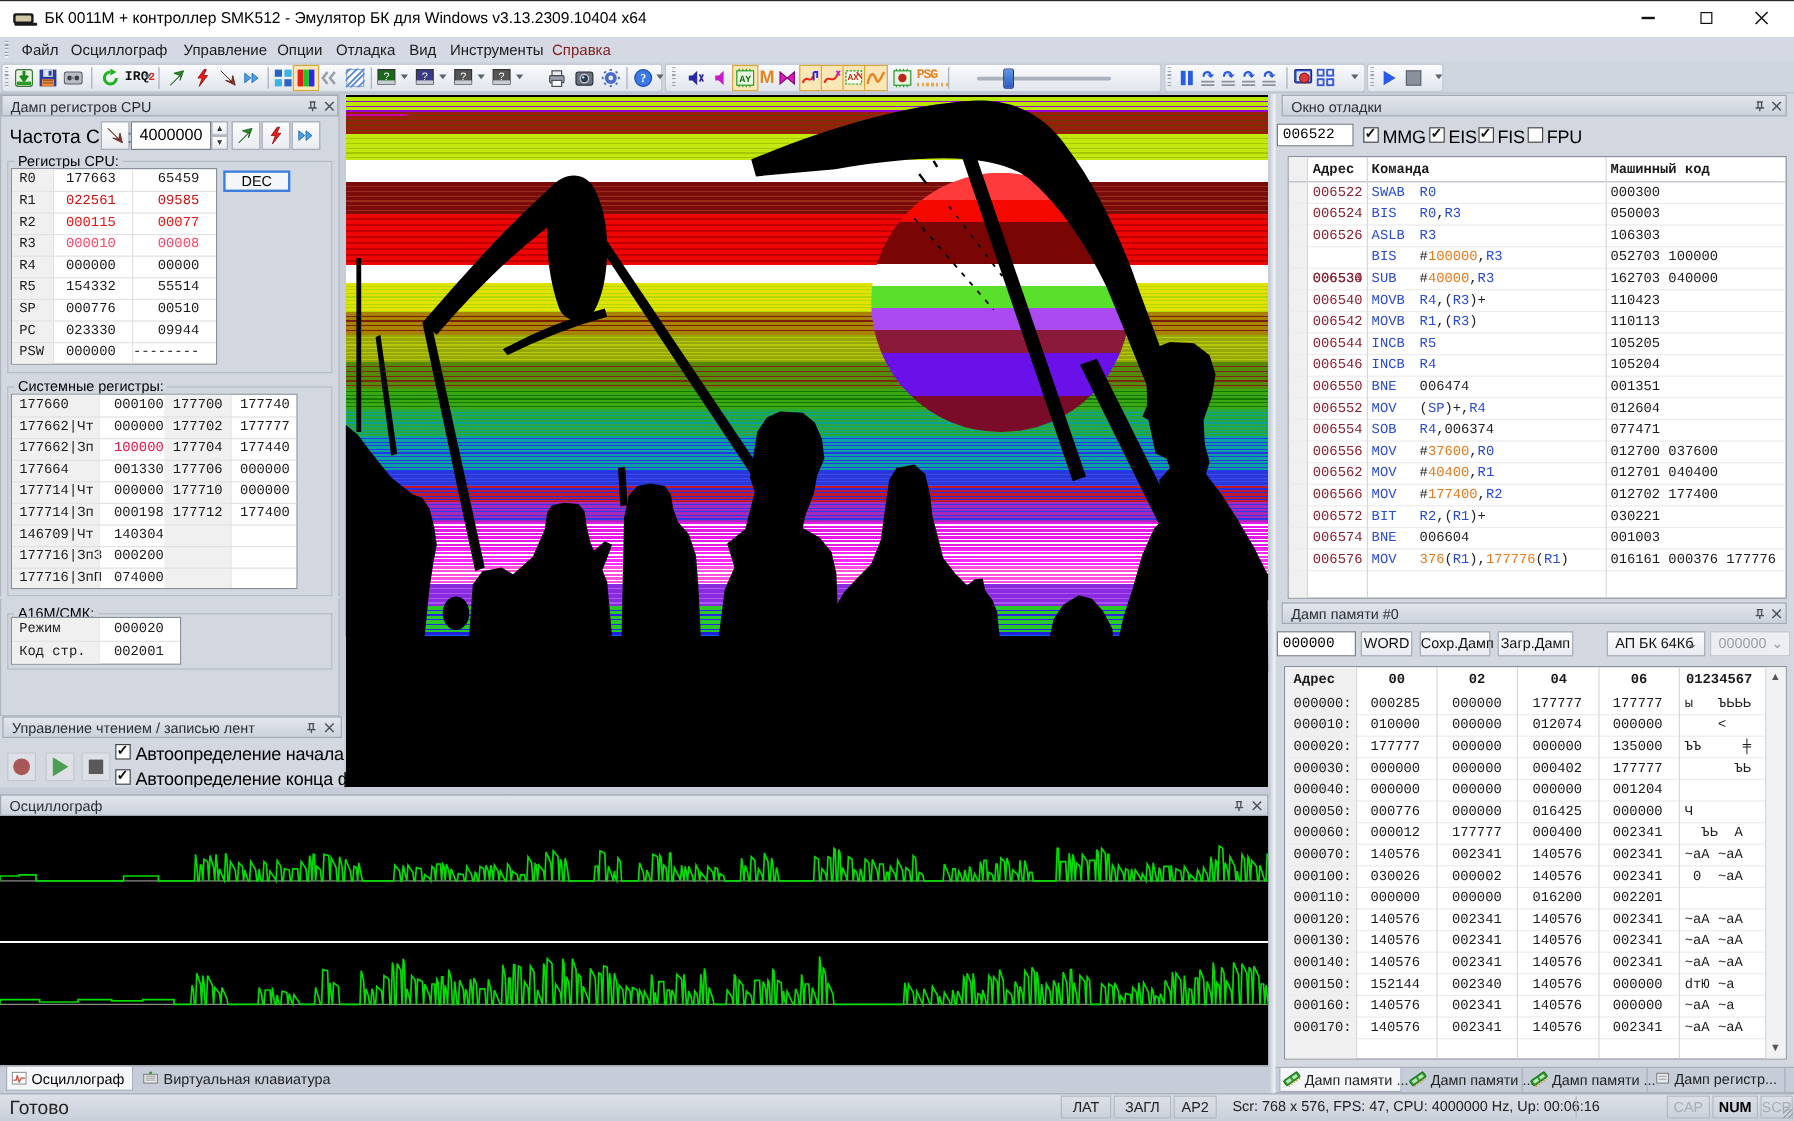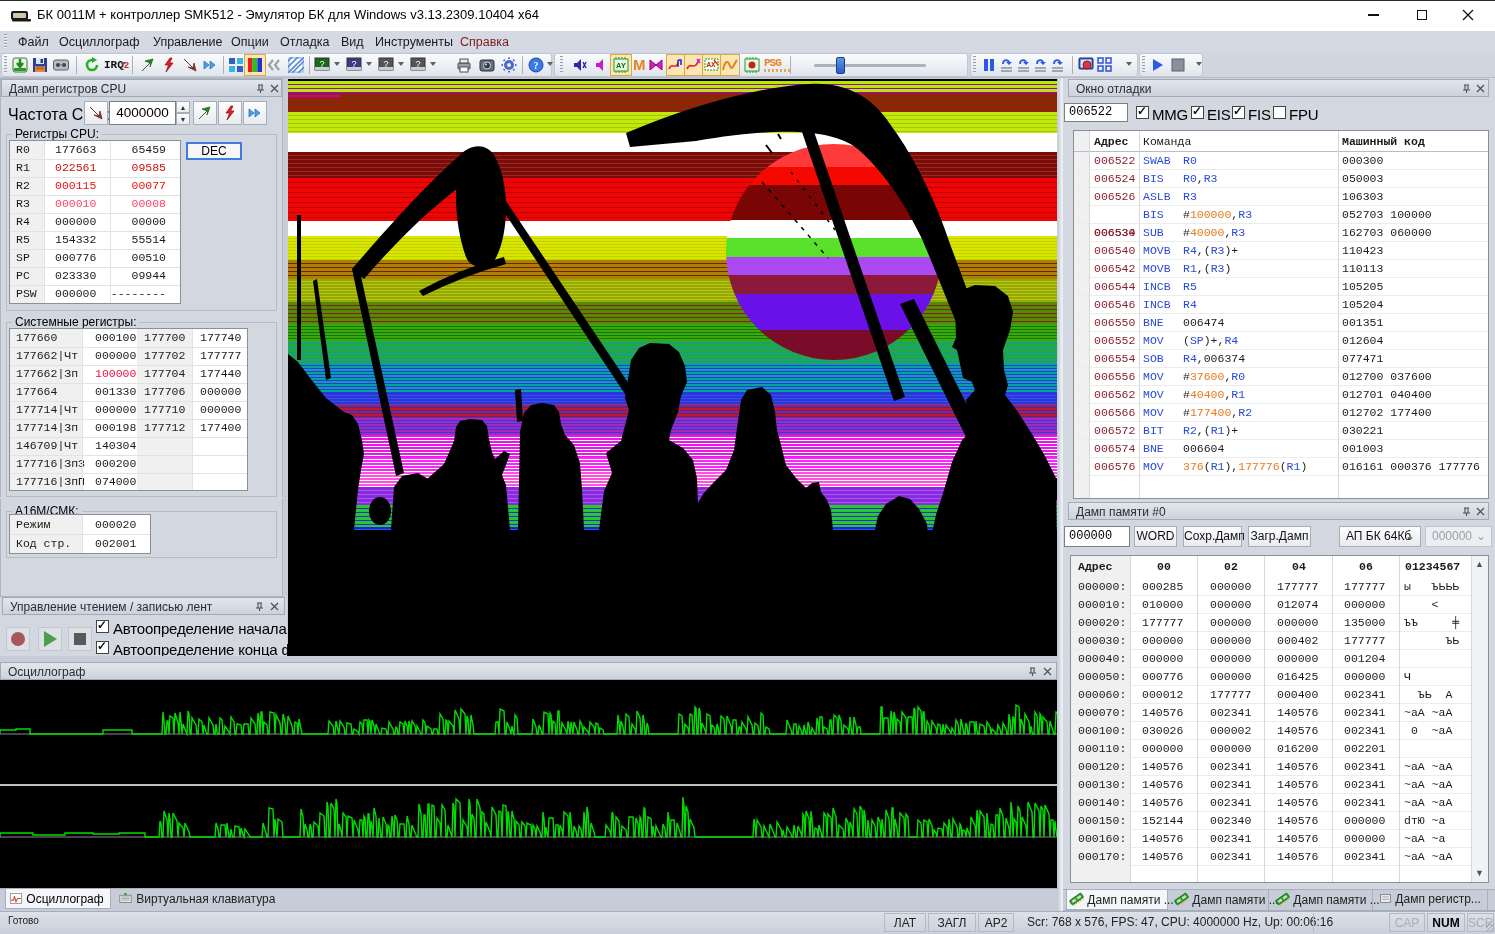--- a/index.html
+++ b/index.html
@@ -627,21 +627,21 @@
 <div class="cblbl" style="left:1207px;top:106px">EIS</div>
 <div class="cb" style="left:1232px;top:106px">
     <span class="ck">✓</span>
   </div>
 <div class="cblbl" style="left:1248px;top:106px">FIS</div>
 <div class="cb" style="left:1273px;top:106px"></div>
 <div class="cblbl" style="left:1289px;top:106px">FPU</div>
 <div class="tbl" style="left:1073px;top:130px;width:416px;height:369px"></div>
 <div class="abs" style="left:1074px;top:131px;width:15px;height:367px;background:#f0f0f0"></div>
 <div class="cell mono" style="left:1094px;top:133px;font-weight:bold">Адрес</div>
-<div class="cell mono" style="left:1143px;top:133px;font-weight:normal">Команда</div>
+<div class="cell mono" style="left:1143px;top:133px;font-weight:bold">Команда</div>
 <div class="cell mono" style="left:1342px;top:133px;font-weight:bold">Машинный код</div>
 <div class="abs" style="left:1074px;top:151px;width:414px;height:1px;background:#b8bcc4"></div>
 <div class="abs" style="left:1074px;top:169px;width:414px;height:1px;background:#ececec"></div>
 <div class="cell mono" style="left:1094px;top:152px;color:#8a2030">006522</div>
 <div class="cell mono" style="left:1143px;top:152px;color:#2a4ad8">SWAB</div>
 <div class="cell mono" style="left:1183px;top:152px;color:#222"><span style="color:#2a4ad8">R0</span></div>
 <div class="cell mono" style="left:1342px;top:152px">000300</div>
 <div class="abs" style="left:1074px;top:187px;width:414px;height:1px;background:#ececec"></div>
 <div class="cell mono" style="left:1094px;top:170px;color:#8a2030">006524</div>
 <div class="cell mono" style="left:1143px;top:170px;color:#2a4ad8">BIS</div>
@@ -654,21 +654,21 @@
 <div class="cell mono" style="left:1342px;top:188px">106303</div>
 <div class="abs" style="left:1074px;top:223px;width:414px;height:1px;background:#ececec"></div>
 <div class="cell mono" style="left:1094px;top:224px;color:#8a2030">006530</div>
 <div class="cell mono" style="left:1143px;top:206px;color:#2a4ad8">BIS</div>
 <div class="cell mono" style="left:1183px;top:206px;color:#222">#<span style="color:#e87a1c">100000</span>,<span style="color:#2a4ad8">R3</span></div>
 <div class="cell mono" style="left:1342px;top:206px">052703 100000</div>
 <div class="abs" style="left:1074px;top:241px;width:414px;height:1px;background:#ececec"></div>
 <div class="cell mono" style="left:1094px;top:224px;color:#8a2030">006534</div>
 <div class="cell mono" style="left:1143px;top:224px;color:#2a4ad8">SUB</div>
 <div class="cell mono" style="left:1183px;top:224px;color:#222">#<span style="color:#e87a1c">40000</span>,<span style="color:#2a4ad8">R3</span></div>
-<div class="cell mono" style="left:1342px;top:224px">162703 060000</div>
+<div class="cell mono" style="left:1342px;top:224px">162703 040000</div>
 <div class="abs" style="left:1074px;top:259px;width:414px;height:1px;background:#ececec"></div>
 <div class="cell mono" style="left:1094px;top:242px;color:#8a2030">006540</div>
 <div class="cell mono" style="left:1143px;top:242px;color:#2a4ad8">MOVB</div>
 <div class="cell mono" style="left:1183px;top:242px;color:#222"><span style="color:#2a4ad8">R4</span>,(<span style="color:#2a4ad8">R3</span>)+</div>
 <div class="cell mono" style="left:1342px;top:242px">110423</div>
 <div class="abs" style="left:1074px;top:277px;width:414px;height:1px;background:#ececec"></div>
 <div class="cell mono" style="left:1094px;top:260px;color:#8a2030">006542</div>
 <div class="cell mono" style="left:1143px;top:260px;color:#2a4ad8">MOVB</div>
 <div class="cell mono" style="left:1183px;top:260px;color:#222"><span style="color:#2a4ad8">R1</span>,(<span style="color:#2a4ad8">R3</span>)</div>
 <div class="cell mono" style="left:1342px;top:260px">110113</div>
@@ -926,21 +926,21 @@
 <div class="abs" style="left:9px;top:892px;font-size:12px"><svg width="14" height="13" viewBox="0 0 16 16" style="vertical-align:-2px">
       <rect x="1" y="2" width="14" height="12" fill="#fff" stroke="#888"></rect>
       <path d="M2,10 L5,10 6,5 8,12 10,8 14,8" stroke="#d04a3a" stroke-width="1.3" fill="none"></path>
     </svg> Осциллограф</div>
 <div class="abs" style="left:118px;top:892px;font-size:12px;color:#222"><svg width="15" height="13" viewBox="0 0 16 16" style="vertical-align:-2px">
       <rect x="1" y="4" width="14" height="9" fill="#e8eaee" stroke="#777"></rect>
       <path d="M3,6 H13 M3,8 H13 M3,10 H13" stroke="#999"></path>
       <circle cx="8" cy="2.5" r="1.5" fill="#2a9a2a"></circle>
     </svg> Виртуальная клавиатура</div>
 <div class="abs" style="left:0;top:911px;width:1495px;height:23px;background:linear-gradient(#dde1e8,#c9cfda);border-top:1px solid #a8aeb9"></div>
-<div class="abs" style="left:8px;top:915px;font-size:10px;color:#222">Готово</div>
+<div class="abs" style="left:8px;top:915px;font-size:16px;color:#222">Готово</div>
 <div class="abs" style="left:884px;top:913px;width:42px;height:19px;border:1px solid #b4bac4;font-size:12px;text-align:center;line-height:18px;color:#222">ЛАТ</div>
 <div class="abs" style="left:928px;top:913px;width:48px;height:19px;border:1px solid #b4bac4;font-size:12px;text-align:center;line-height:18px;color:#222">ЗАГЛ</div>
 <div class="abs" style="left:978px;top:913px;width:36px;height:19px;border:1px solid #b4bac4;font-size:12px;text-align:center;line-height:18px;color:#222">АР2</div>
 <div class="abs" style="left:1027px;top:915px;font-size:12px;color:#222">Scr: 768 x 576, FPS: 47, CPU: 4000000 Hz, Up: 00:06:16</div>
 <div class="abs" style="left:1313px;top:913px;width:1px;height:19px;background:#b4bac4"></div>
 <div class="abs" style="left:1389px;top:913px;width:36px;height:19px;border:1px solid #b4bac4;font-size:12px;text-align:center;line-height:18px;color:#a8aeb6;overflow:hidden;font-weight:normal">CAP</div>
 <div class="abs" style="left:1427px;top:913px;width:38px;height:19px;border:1px solid #b4bac4;font-size:12px;text-align:center;line-height:18px;color:#000;overflow:hidden;font-weight:bold">NUM</div>
 <div class="abs" style="left:1467px;top:913px;width:27px;height:19px;border:1px solid #b4bac4;font-size:12px;text-align:center;line-height:18px;color:#a8aeb6;overflow:hidden;font-weight:normal">SCRL</div>
 <div class="abs" style="left:1486px;top:924px;width:8px;height:8px;background:repeating-linear-gradient(135deg,transparent 0 2px,#9aa2ae 2px 3px)"></div>
 </body></html>

